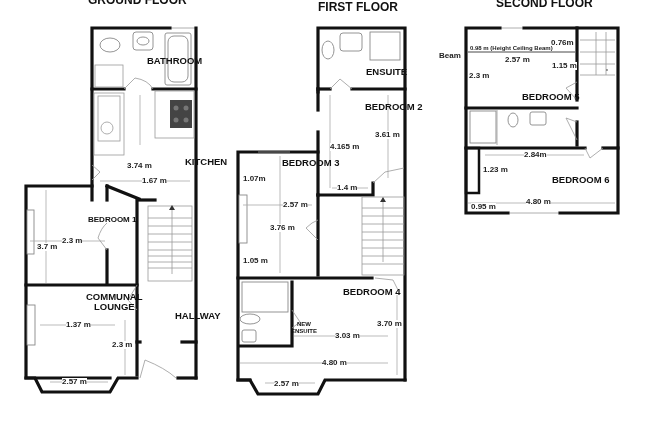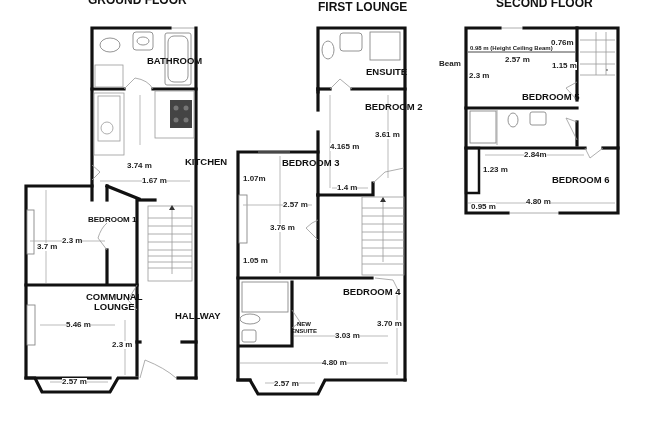--- a/index.html
+++ b/index.html
@@ -186,34 +186,34 @@
     <line class="wall" x1="466" y1="148" x2="585" y2="148"></line>
     <line class="wall" x1="603" y1="148" x2="618" y2="148"></line>
     <path class="door" d="M585,148 L590,158 L603,148"></path>
     <rect class="wall" x="466" y="148" width="13" height="45" style="stroke-width:2.5"></rect>
     <line class="dim" x1="485" y1="155" x2="584" y2="155"></line>
     <line class="dim" x1="468" y1="203" x2="615" y2="203"></line>
   </g>
 </svg>
 
 <div class="title" style="left:88px;top:-6px;">GROUND FLOOR</div>
-<div class="title" style="left:318px;top:1px;">FIRST LOUNGE</div>
+<div class="title" style="left:318px;top:1px;">FIRST FLOOR</div>
 <div class="title" style="left:496px;top:-3px;">SECOND FLOOR</div>
 
 <div class="lbl" style="left:115px;top:56px;">BATHROOM</div>
 <div class="lbl" style="left:153px;top:157px;">KITCHEN</div>
 <div class="dm" style="left:127px;top:142px;margin-top:20px;">3.74 m</div>
 <div class="dm" style="left:142px;top:177px;">1.67 m</div>
 <div class="lbl room-sm" style="left:56px;top:216px;">BEDROOM 1</div>
 <div class="dm" style="left:62px;top:237px;">2.3 m</div>
 <div class="dm" style="left:37px;top:243px;">3.7 m</div>
 <div class="lbl" style="left:54px;top:292px;">COMMUNAL</div>
 <div class="lbl" style="left:62px;top:302px;">LOUNGE</div>
 <div class="lbl" style="left:143px;top:311px;">HALLWAY</div>
-<div class="dm" style="left:66px;top:321px;">5.46 m</div>
+<div class="dm" style="left:66px;top:321px;">1.37 m</div>
 <div class="dm" style="left:112px;top:341px;">2.3 m</div>
 <div class="dm" style="left:62px;top:378px;">2.57 m</div>
 
 <div class="lbl" style="left:334px;top:67px;">ENSUITE</div>
 <div class="lbl" style="left:333px;top:102px;">BEDROOM 2</div>
 <div class="dm" style="left:375px;top:131px;">3.61 m</div>
 <div class="dm" style="left:330px;top:143px;">4.165 m</div>
 <div class="dm" style="left:337px;top:184px;">1.4 m</div>
 <div class="lbl" style="left:250px;top:158px;">BEDROOM 3</div>
 <div class="dm" style="left:243px;top:175px;">1.07m</div>
@@ -221,21 +221,21 @@
 <div class="dm" style="left:270px;top:224px;">3.76 m</div>
 <div class="dm" style="left:243px;top:257px;">1.05 m</div>
 <div class="lbl" style="left:311px;top:287px;">BEDROOM 4</div>
 <div class="lbl small" style="left:265px;top:321px;">NEW</div>
 <div class="lbl small" style="left:259px;top:328px;">ENSUITE</div>
 <div class="dm" style="left:377px;top:320px;">3.70 m</div>
 <div class="dm" style="left:335px;top:332px;">3.03 m</div>
 <div class="dm" style="left:322px;top:359px;">4.80 m</div>
 <div class="dm" style="left:274px;top:380px;">2.57 m</div>
 
-<div class="dm" style="left:439px;top:52px;font-size:8px;margin-top:8px;">Beam</div>
+<div class="dm" style="left:439px;top:52px;font-size:8px;">Beam</div>
 <div class="dm small" style="left:470px;top:45px;background:transparent;">0.98 m (Height Ceiling Beam)</div>
 <div class="dm" style="left:551px;top:39px;background:transparent;">0.76m</div>
 <div class="dm" style="left:505px;top:56px;">2.57 m</div>
 <div class="dm" style="left:552px;top:62px;">1.15 m</div>
 <div class="dm" style="left:469px;top:72px;">2.3 m</div>
 <div class="lbl" style="left:490px;top:92px;">BEDROOM 5</div>
 <div class="dm" style="left:524px;top:151px;">2.84m</div>
 <div class="dm" style="left:483px;top:166px;">1.23 m</div>
 <div class="lbl" style="left:520px;top:175px;">BEDROOM 6</div>
 <div class="dm" style="left:526px;top:198px;">4.80 m</div>

